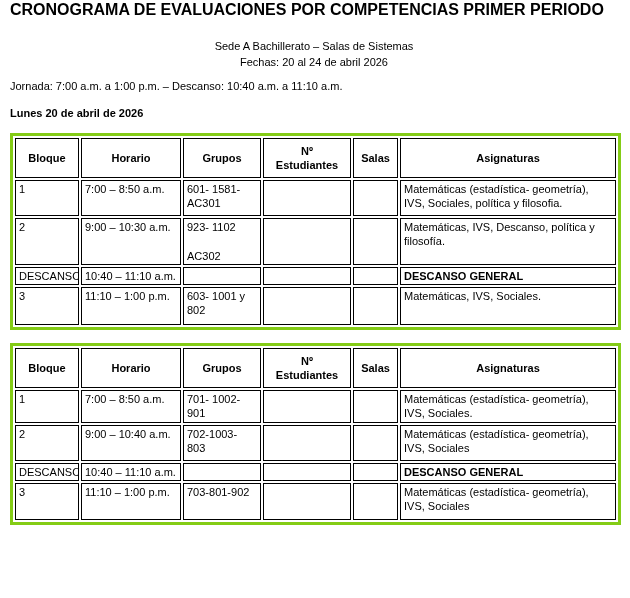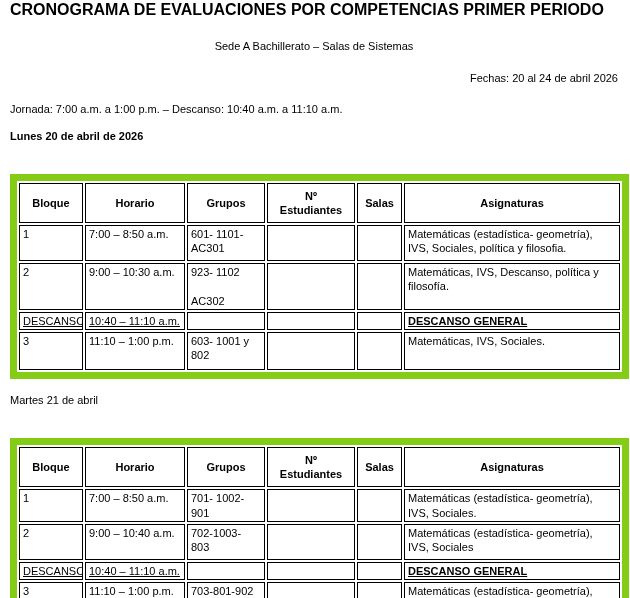--- a/index.html
+++ b/index.html
@@ -19,36 +19,36 @@
     margin-top: 0;
     font-weight: bold;
     font-size: 16px;
   }
   .subtitle {
     margin-top: 18px;
     text-align: center;
     font-weight: normal;
   }
   .dates {
-    margin-top: 18px;
-    text-align: right;
+    margin-top: 2px;
+    text-align: center;
   }
   .jornada {
-    margin-top: 17px;
+    margin-top: 10px;
   }
   .day-label {
     margin-top: 1px;
   }
   .day-label.bold { font-weight: bold; margin-top: 12px; }
   .day-label.martes { margin-top: 14px; font-weight: normal; }
   table.sched {
-    margin-top: 31px;
+    margin-top: 13px;
     border-collapse: separate;
     border-spacing: 2px;
-    border: 7px solid #84cc16;
+    border: 3px solid #84cc16;
     table-layout: fixed;
     width: 608px;
   }
   table.sched th, table.sched td {
     border: 1px solid #000000;
     padding: 1px 3px;
     white-space: pre-line;
     overflow: hidden;
   }
   table.sched th {
@@ -62,21 +62,21 @@
   }
   .col-bloque { width: 64px; }
   .col-horario { width: 100px; }
   .col-grupos { width: 78px; }
   .col-estudiantes { width: 88px; }
   .col-salas { width: 45px; }
   .col-asignaturas { width: 216px; }
   tr.h-head { height: 40px; }
   tr.h-r1a { height: 36px; }
   tr.h-r2a { height: 42px; }
-  tr.h-desc { height: 14px; text-decoration: underline; }
+  tr.h-desc { height: 14px; }
   tr.h-r3a { height: 38px; }
   tr.h-r1b { height: 31px; }
   tr.h-r2b { height: 36px; }
   tr.h-r3b { height: 37px; }
   .bold { font-weight: bold; }
 </style>
 </head>
 <body>
 
 <div class="page">
@@ -104,21 +104,21 @@
         <th>Nº
 Estudiantes</th>
         <th>Salas</th>
         <th>Asignaturas</th>
       </tr>
     </thead>
     <tbody>
       <tr class="h-r1a">
         <td>1</td>
         <td>7:00 – 8:50 a.m.</td>
-        <td>601- 1101-
+        <td>601- 1581-
 AC301</td>
         <td></td>
         <td></td>
         <td>Matemáticas (estadística- geometría), IVS, Sociales, política y filosofia.</td>
       </tr>
       <tr class="h-r2a">
         <td>2</td>
         <td>9:00 – 10:30 a.m.</td>
         <td>923- 1102
 
@@ -140,21 +140,20 @@
         <td>11:10 – 1:00 p.m.</td>
         <td>603- 1001 y
 802</td>
         <td></td>
         <td></td>
         <td>Matemáticas, IVS, Sociales.</td>
       </tr>
     </tbody>
   </table>
 
-  <div class="day-label martes">Martes 21 de abril</div>
 
   <table class="sched">
     <colgroup>
       <col class="col-bloque">
         <col class="col-horario">
         <col class="col-grupos">
       <col class="col-estudiantes">
         <col class="col-salas">
         <col class="col-asignaturas">
     </colgroup>

